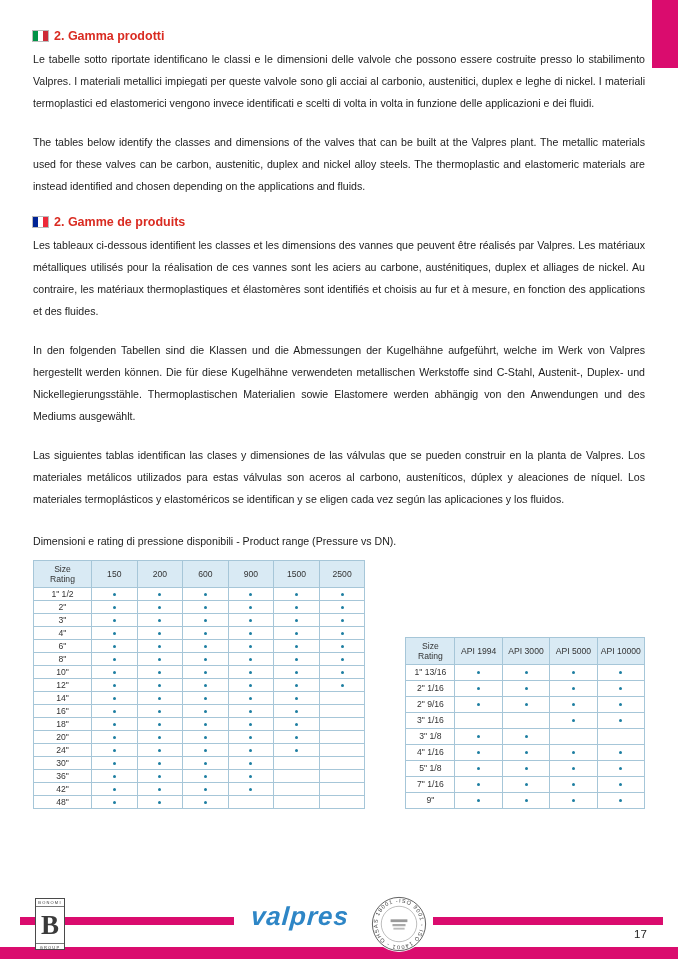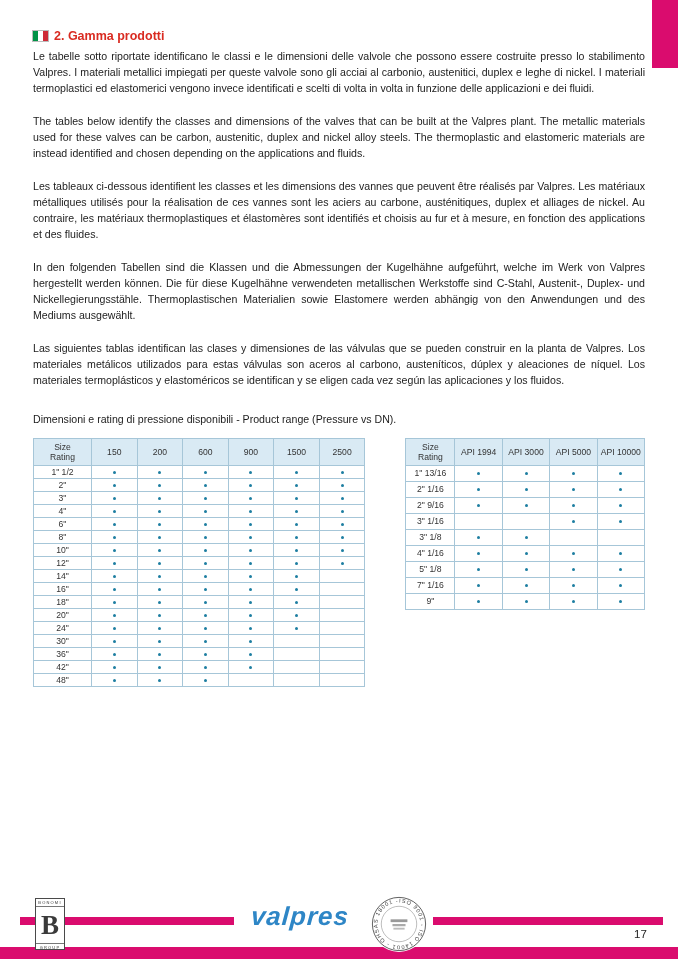--- a/index.html
+++ b/index.html
@@ -12,26 +12,26 @@
   .content { position:absolute; left:33px; top:28px; width:612px; }
 
   .sec-head {
     display:flex; align-items:center; gap:6px;
     margin:0 0 5px 0; font-size:12.5px; font-weight:bold; color:#d92b21;
     height:15px;
   }
   .flag { display:inline-block; width:15px; height:10px; line-height:0; flex:0 0 auto; }
   .flag svg { width:15px; height:10px; display:block; outline:1px solid #bbb; }
   .sec-body {
-    margin:0 0 17px 0; font-size:10.6px; line-height:16px;
+    margin:0 0 17px 0; font-size:10.6px; line-height:22px;
     text-align:justify; color:#1c1c1c;
   }
   .caption { margin:25px 0 13px 0; font-size:10.6px; color:#1c1c1c; }
 
-  .tables-row { display:flex; gap:40px; align-items:flex-start; }
+  .tables-row { display:flex; gap:40px; align-items:flex-end; }
   .grid { border-collapse:collapse; table-layout:fixed; border:1px solid #8aafc4; }
   .grid th, .grid td { border:1px solid #a6c6d8; padding:0; text-align:center; overflow:hidden; }
   .grid th { background:#d9eaf4; font-weight:normal; font-size:8.6px; line-height:10px; height:26px; color:#333; }
   .grid td { font-size:8.6px; color:#333; line-height:1; }
   .ansi { width:333px; }
   .ansi th:first-child, .ansi td:first-child { width:57px; }
   .ansi td { height:12px; }
   .api { width:240px; }
   .api th:first-child, .api td:first-child { width:48px; }
   .api td { height:15px; }
@@ -78,20 +78,30 @@
         <span>2. Gamma prodotti</span>
       </h2>
       <p class="sec-body">Le tabelle sotto riportate identificano le classi e le dimensioni delle valvole che possono essere costruite presso lo stabilimento Valpres. I materiali metallici impiegati per queste valvole sono gli acciai al carbonio, austenitici, duplex e leghe di nickel. I materiali termoplastici ed elastomerici vengono invece identificati e scelti di volta in volta in funzione delle applicazioni e dei fluidi.</p>
     </section>
 
     <section>
       <p class="sec-body">The tables below identify the classes and dimensions of the valves that can be built at the Valpres plant. The metallic materials used for these valves can be carbon, austenitic, duplex and nickel alloy steels. The thermoplastic and elastomeric materials are instead identified and chosen depending on the applications and fluids.</p>
     </section>
 
     <section>
+      <h2 class="sec-head">
+        <span class="flag">
+          <svg viewBox="0 0 60 40">
+              <rect width="20" height="40" fill="#002395"></rect>
+              <rect x="20" width="20" height="40" fill="#ffffff"></rect>
+              <rect x="40" width="20" height="40" fill="#ed2939"></rect>
+            </svg>
+        </span>
+        <span>2. Gamme de produits</span>
+      </h2>
       <p class="sec-body">Les tableaux ci-dessous identifient les classes et les dimensions des vannes que peuvent être réalisés par Valpres. Les matériaux métalliques utilisés pour la réalisation de ces vannes sont les aciers au carbone, austénitiques, duplex et alliages de nickel. Au contraire, les matériaux thermoplastiques et élastomères sont identifiés et choisis au fur et à mesure, en fonction des applications et des fluides.</p>
     </section>
 
     <section>
       <p class="sec-body">In den folgenden Tabellen sind die Klassen und die Abmessungen der Kugelhähne aufgeführt, welche im Werk von Valpres hergestellt werden können. Die für diese Kugelhähne verwendeten metallischen Werkstoffe sind C-Stahl, Austenit-, Duplex- und Nickellegierungsstähle. Thermoplastischen Materialien sowie Elastomere werden abhängig von den Anwendungen und des Mediums ausgewählt.</p>
     </section>
 
     <section>
       <p class="sec-body">Las siguientes tablas identifican las clases y dimensiones de las válvulas que se pueden construir en la planta de Valpres. Los materiales metálicos utilizados para estas válvulas son aceros al carbono, austeníticos, dúplex y aleaciones de níquel. Los materiales termoplásticos y elastoméricos se identifican y se eligen cada vez según las aplicaciones y los fluidos.</p>
     </section>

